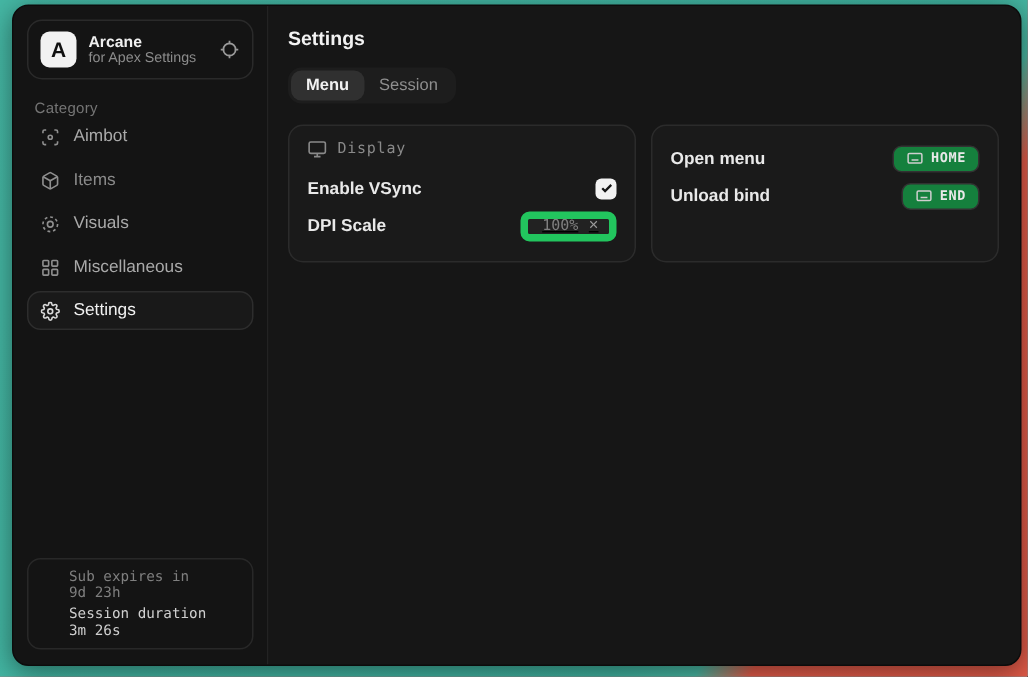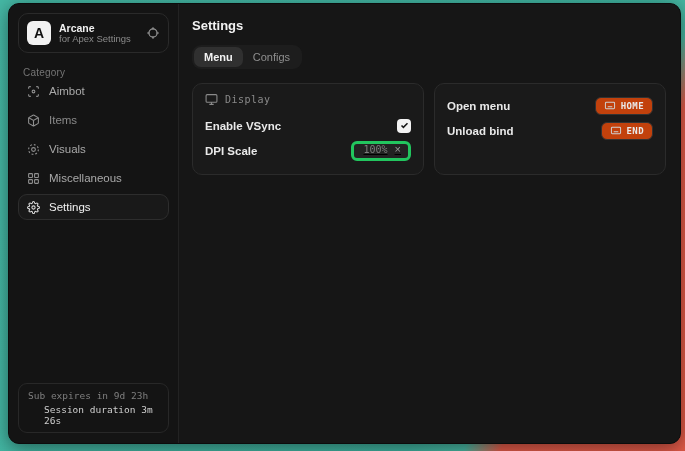--- a/index.html
+++ b/index.html
@@ -61,25 +61,25 @@
   .nav-item .nicon { display: flex; align-items: center; color: #8f8f8f; }
   .nav-item.active {
     border-color: #2d2d2d; background: #191919; color: #f1f1f1;
   }
   .nav-item.active .nicon { color: #d8d8d8; }
   .nav-item.dim { color: #8a8a8a; }
 
   .session-card {
     margin-top: auto;
     border: 1px solid #282828; border-radius: 9px;
-    padding: 6px 9px;
+    padding: 6px 27px;
     display: flex; flex-direction: column; gap: 3px;
   }
   .session-line1 { color: #7f7f7f; font-size: 9.5px; }
-  .session-line2 { color: #cfcfcf; font-size: 9.5px; margin-left: 16px; }
+  .session-line2 { color: #cfcfcf; font-size: 9.5px; }
 
   
   .main { flex: 1; padding: 14px 14px 0 13px; background: #161616; }
   .page-title { color: #f2f2f2; font-size: 13px; font-weight: bold; }
 
   .tabs {
     margin-top: 12px;
     display: inline-flex; align-items: center;
     background: #1d1d1d; border-radius: 9px; padding: 2px; justify-content: flex-end;
   }
@@ -109,32 +109,32 @@
   }
   .row-label { color: #e9e9e9; font-size: 11.5px; font-weight: bold; }
 
   .checkbox {
     width: 14px; height: 14px; border-radius: 4px;
     background: #f2f2f2; color: #161616;
     display: flex; align-items: center; justify-content: center;
     cursor: pointer;
   }
   .dpi-input {
-    display: flex; align-items: flex-start; gap: 7px;
-    background: #222222; border: 3px solid #22c55e; border-radius: 6px;
+    display: flex; align-items: center; gap: 7px;
+    background: #222222; border: 5px solid #22c55e; border-radius: 6px;
     height: 20px; padding: 0 7px 0 9px;
     cursor: text;
     text-decoration: underline;
   }
   .dpi-value { color: #7f7f7f; font-size: 10px; }
   .dpi-clear { color: #9c9c9c; font-size: 11px; line-height: 1; cursor: pointer; }
 
   .key-badge {
     display: inline-flex; align-items: center; gap: 5px;
-    background: #c2410c; border: 1px solid #323232; border-radius: 6px;
+    background: #15803d; border: 1px solid #323232; border-radius: 6px;
     height: 18px; padding: 0 8px;
     color: #e8e8e8; font-size: 9px; font-weight: bold; letter-spacing: .4px;
     cursor: pointer;
     text-align: right;
   }
   .key-badge .kicon { display: flex; align-items: center; color: #cfcfcf; }
 
   svg { display: block; }
 </style>
 </head>
@@ -227,21 +227,21 @@
       <div class="session-line2 mono">Session duration 3m 26s</div>
     </div>
   </div>
 
   <div class="main">
 
     <div class="page-title">Settings</div>
 
     <div class="tabs">
       <div class="tab active">Menu</div>
-      <div class="tab">Configs</div>
+      <div class="tab">Session</div>
     </div>
 
     <div class="cards">
 
       <div class="card">
         <div class="card-header mono">
           <span class="hicon">
             <svg width="13" height="13" viewBox="0 0 24 24" fill="none" stroke="currentColor" stroke-width="2">
               <rect x="2" y="3" width="20" height="14" rx="2"></rect>
               <line x1="8" y1="21" x2="16" y2="21"></line>

